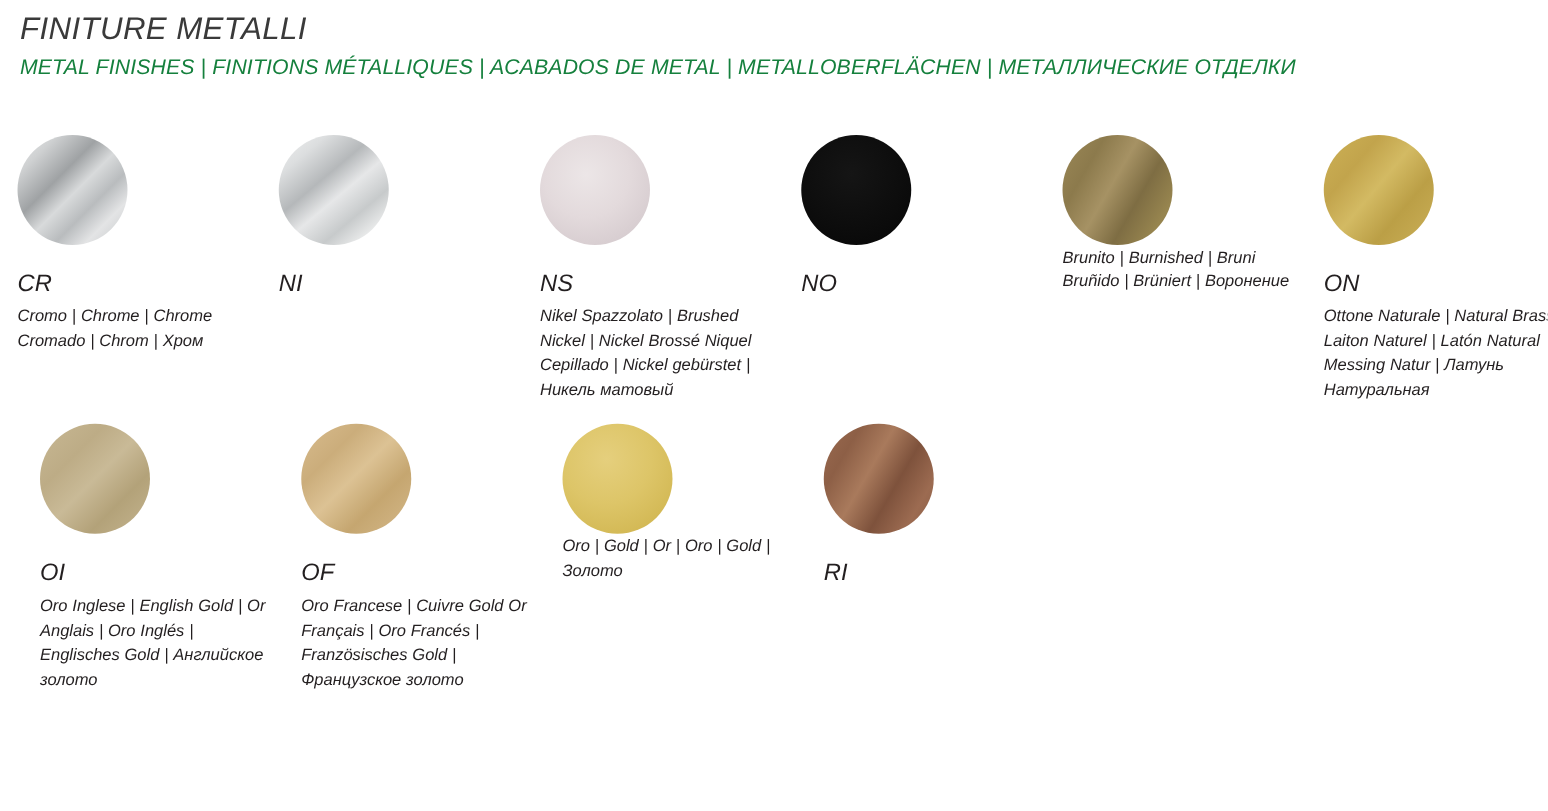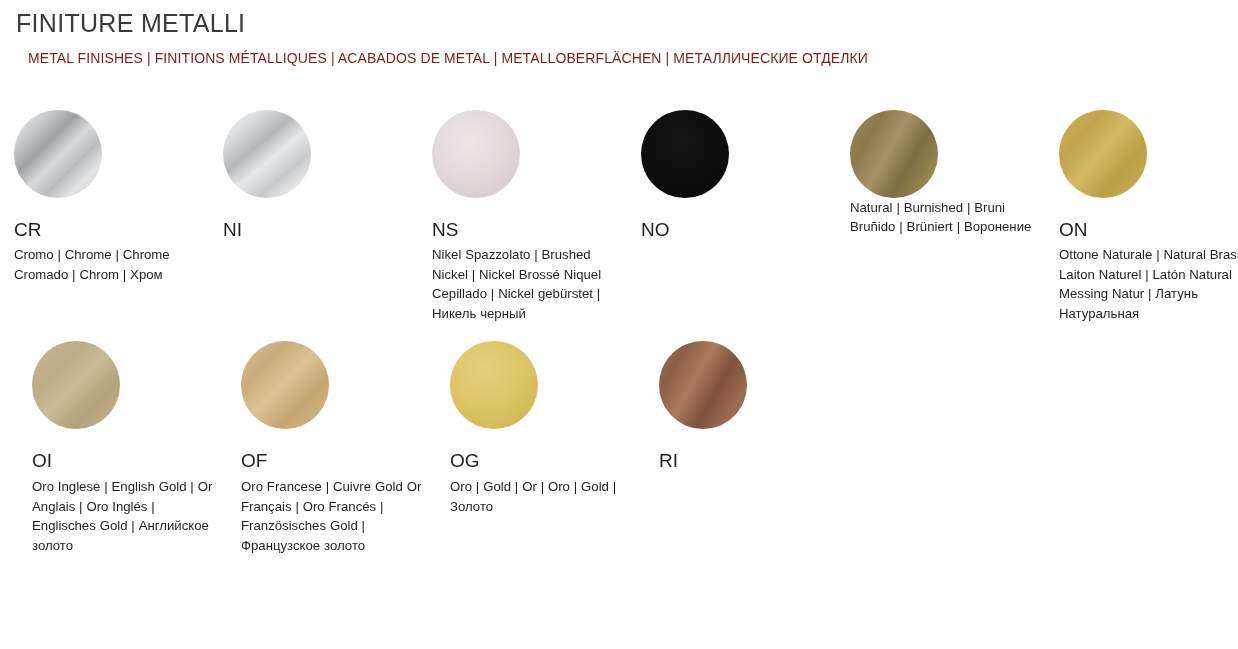--- a/index.html
+++ b/index.html
@@ -12,38 +12,39 @@
     height: 649px;
     font-family: "Liberation Sans", sans-serif;
     color: #231f20;
     overflow: hidden;
   }
   .page {
     position: relative;
     width: 1238px;
     height: 649px;
     padding: 0;
+    font-style: italic;
   }
   .header {
     padding: 10px 0 0 16px;
   }
   .title {
     font-size: 25px;
     font-weight: 400;
     letter-spacing: 0.3px;
     color: #3a3a3a;
     line-height: 1.1;
     margin: 0 0 6px 0;
   }
   .subtitle {
-    font-size: 14px;
+    font-size: 17px;
     font-weight: 400;
-    color: #7f1d1d;
+    color: #15803d;
     letter-spacing: 0.1px;
-    margin: 12px;
+    margin: 0;
   }
   .grid {
     margin-top: 44px;
     padding-left: 14px;
     display: grid;
     grid-template-columns: repeat(6, 209px);
     row-gap: 4px;
   }
   .row2 {
     margin-top: 18px;
@@ -151,31 +152,31 @@
     </div>
 
     <div class="swatch-cell">
       <div class="disc f-ni"></div>
       <div class="code">NI</div>
     </div>
 
     <div class="swatch-cell">
       <div class="disc f-ns"></div>
       <div class="code">NS</div>
-      <div class="desc">Nikel Spazzolato | Brushed Nickel | Nickel Brossé Niquel Cepillado | Nickel gebürstet | Никель черный</div>
+      <div class="desc">Nikel Spazzolato | Brushed Nickel | Nickel Brossé Niquel Cepillado | Nickel gebürstet | Никель матовый</div>
     </div>
 
     <div class="swatch-cell">
       <div class="disc f-no"></div>
       <div class="code">NO</div>
     </div>
 
     <div class="swatch-cell">
       <div class="disc f-br"></div>
-      <div class="desc">Natural | Burnished | Bruni Bruñido | Brüniert | Воронение</div>
+      <div class="desc">Brunito | Burnished | Bruni Bruñido | Brüniert | Воронение</div>
     </div>
 
     <div class="swatch-cell">
       <div class="disc f-on"></div>
       <div class="code">ON</div>
       <div class="desc">Ottone Naturale | Natural Brass Laiton Naturel | Latón Natural Messing Natur | Латунь Натуральная</div>
     </div>
 
   </div>
 
@@ -188,21 +189,20 @@
     </div>
 
     <div class="swatch-cell">
       <div class="disc f-of"></div>
       <div class="code">OF</div>
       <div class="desc">Oro Francese | Cuivre Gold Or Français | Oro Francés | Französisches Gold | Французское золото</div>
     </div>
 
     <div class="swatch-cell">
       <div class="disc f-og"></div>
-      <div class="code">OG</div>
       <div class="desc">Oro | Gold | Or | Oro | Gold | Золото</div>
     </div>
 
     <div class="swatch-cell">
       <div class="disc f-ri"></div>
       <div class="code">RI</div>
     </div>
 
     <div class="swatch-cell"></div>
     <div class="swatch-cell"></div>

